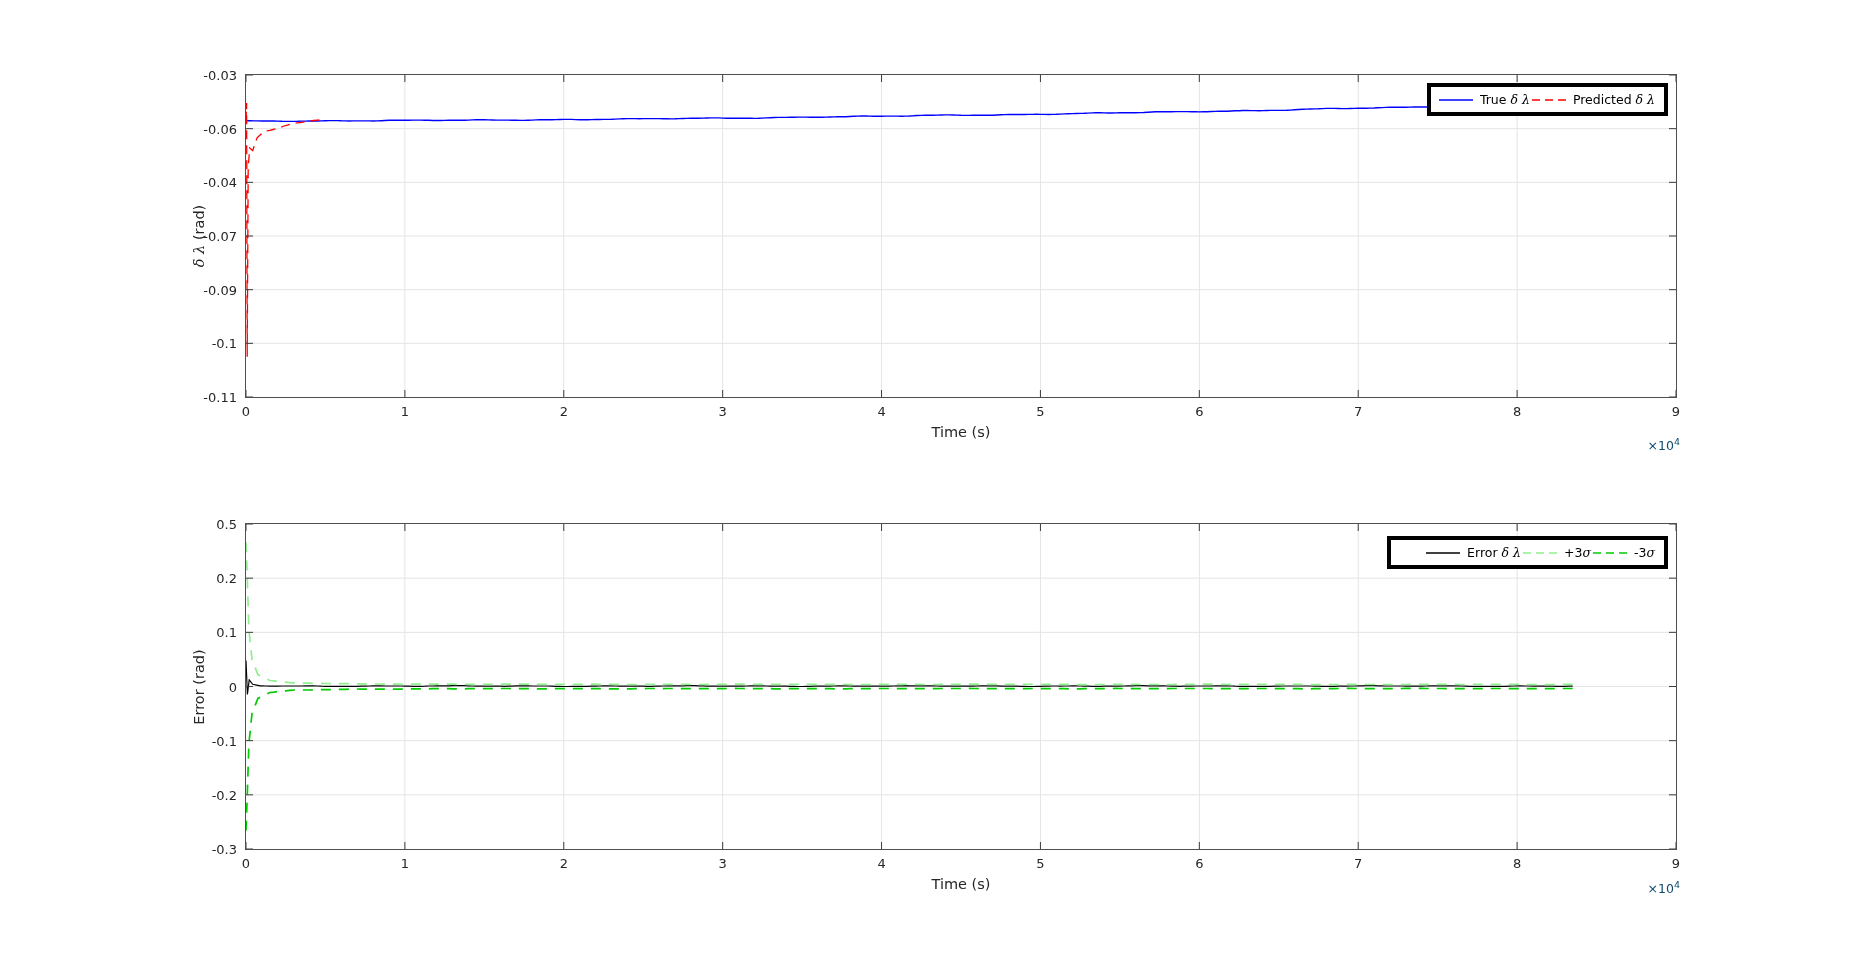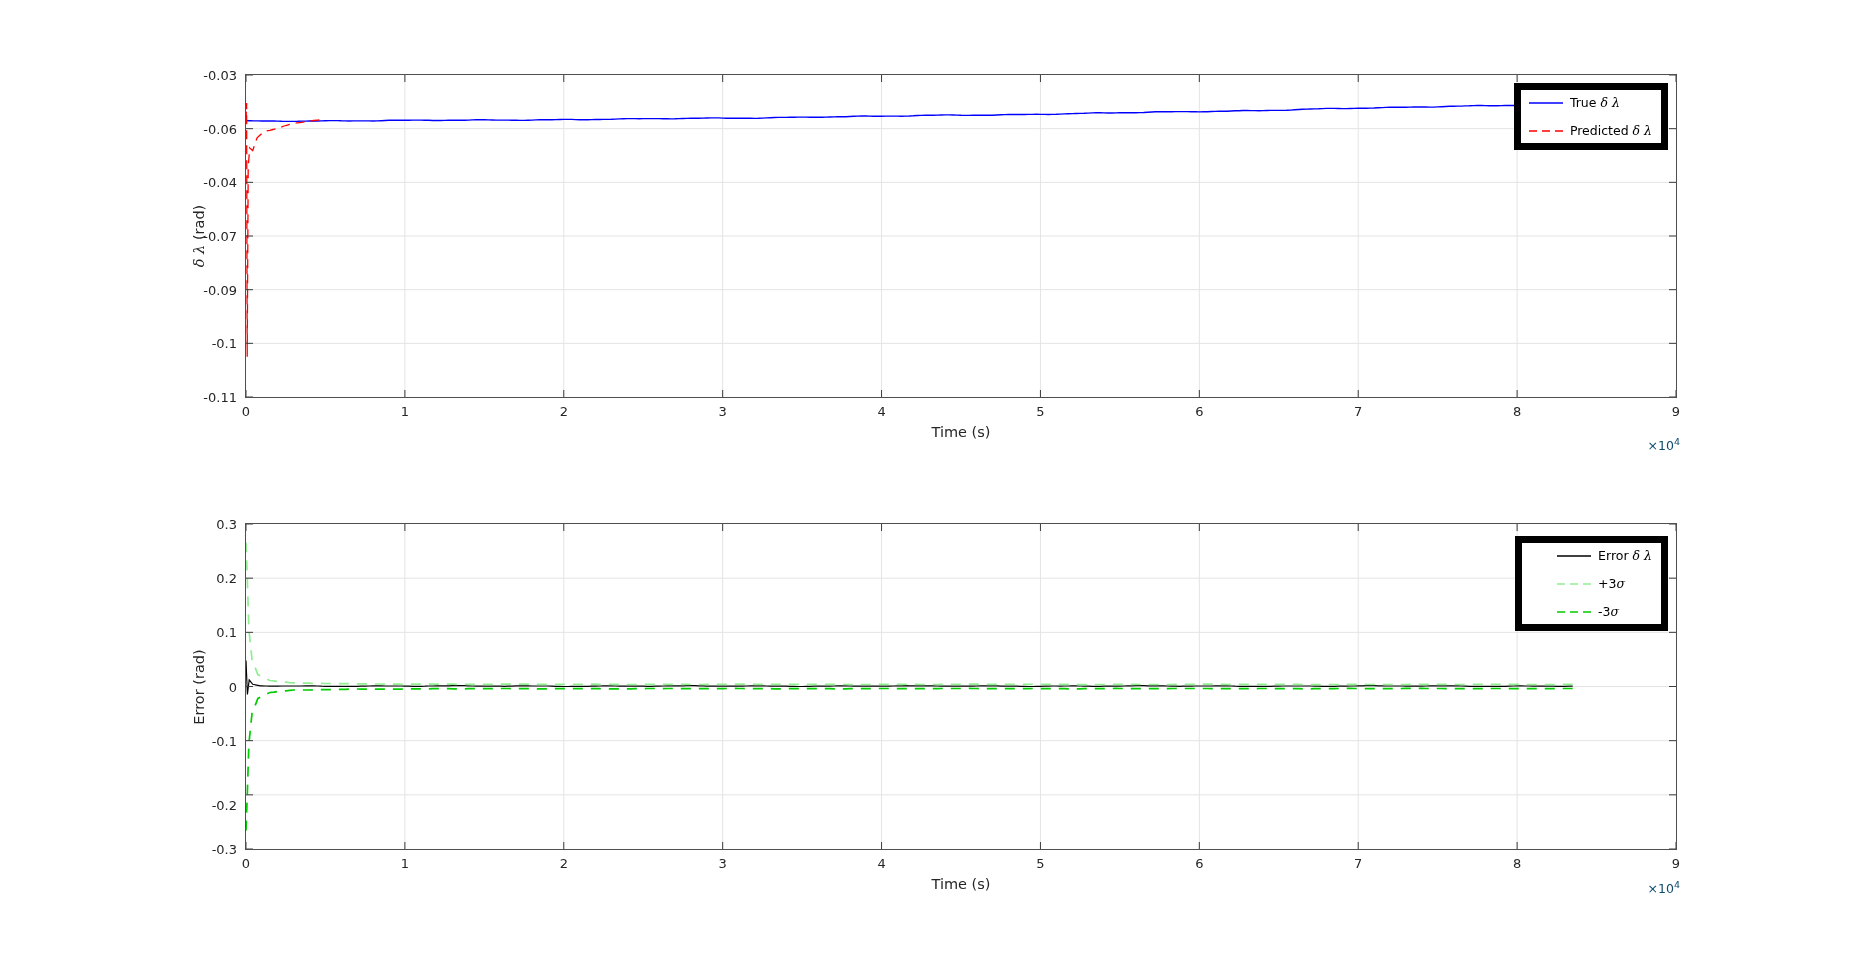--- a/index.html
+++ b/index.html
@@ -8,22 +8,22 @@
   .plot { position:absolute; border:1px solid #4f4f4f; background:#ffffff; }
   .plot-svg { position:absolute; left:0; top:0; }
   .tick-label { position:absolute; font-size:13px; color:#262626; white-space:nowrap; line-height:1; }
   .x-tick { top:calc(100% + 8px); transform:translateX(-50%); }
   .y-tick { right:calc(100% + 9px); transform:translateY(-50%); }
   .axis-label { position:absolute; font-size:14.5px; color:#262626; white-space:nowrap; }
   .xlabel { left:50%; top:calc(100% + 27px); transform:translateX(-50%); }
   .ylabel { left:-47px; top:50%; transform:translate(-50%,-50%) rotate(-90deg); }
   .exponent { position:absolute; right:-4px; font-size:12.5px; color:#0c4a6e; white-space:nowrap; }
   .exponent sup { font-size:9.5px; }
-  .legend { position:absolute; background:#ffffff; border:7px solid #000000; padding:4px 9px 4px 7px;
-            display:flex; flex-direction:column; gap:11px; z-index:5; }
+  .legend { position:absolute; background:#ffffff; border:4px solid #000000; padding:4px 9px 4px 7px;
+            display:flex; flex-direction:row; gap:1px; z-index:5; }
   .legend-entry { display:flex; align-items:center; gap:6px; font-size:12.5px; color:#000000;
                   white-space:nowrap; height:17px; }
   .gk { font-family:"DejaVu Serif","Liberation Serif",serif; font-style:italic; }
 </style>
 </head>
 <body>
 
 <div class="figure">
 
   <div class="plot" id="plot-0" style="left:245px; top:74px; width:1430px; height:322px;">
@@ -173,26 +173,26 @@
       <span class="tick-label x-tick" style="left: 0px;">0</span>
       <span class="tick-label x-tick" style="left: 158.889px;">1</span>
       <span class="tick-label x-tick" style="left: 317.778px;">2</span>
       <span class="tick-label x-tick" style="left: 476.667px;">3</span>
       <span class="tick-label x-tick" style="left: 635.556px;">4</span>
       <span class="tick-label x-tick" style="left: 794.444px;">5</span>
       <span class="tick-label x-tick" style="left: 953.333px;">6</span>
       <span class="tick-label x-tick" style="left: 1112.22px;">7</span>
       <span class="tick-label x-tick" style="left: 1271.11px;">8</span>
       <span class="tick-label x-tick" style="left: 1430px;">9</span>
-      <span class="tick-label y-tick" style="top: 0px;">0.3</span>
+      <span class="tick-label y-tick" style="top: 0px;">0.5</span>
       <span class="tick-label y-tick" style="top: 54.1667px;">0.2</span>
       <span class="tick-label y-tick" style="top: 108.333px;">0.1</span>
       <span class="tick-label y-tick" style="top: 162.5px;">0</span>
       <span class="tick-label y-tick" style="top: 216.667px;">-0.1</span>
-      <span class="tick-label y-tick" style="top: 270.833px; margin-top: 10px;">-0.2</span>
+      <span class="tick-label y-tick" style="top: 270.833px;">-0.2</span>
       <span class="tick-label y-tick" style="top: 325px;">-0.3</span>
       <div class="legend" style="right: 8px; top: 12px; padding-left: 34px;">
         <div class="legend-entry">
           <svg width="36" height="12">
             <line x1="1" y1="6" x2="35" y2="6" stroke="#000000" stroke-width="1.6"></line>
           </svg>
           <span>Error <span class="gk">δ</span> <span class="gk">λ</span></span>
         </div>
         <div class="legend-entry">
           <svg width="36" height="12">

